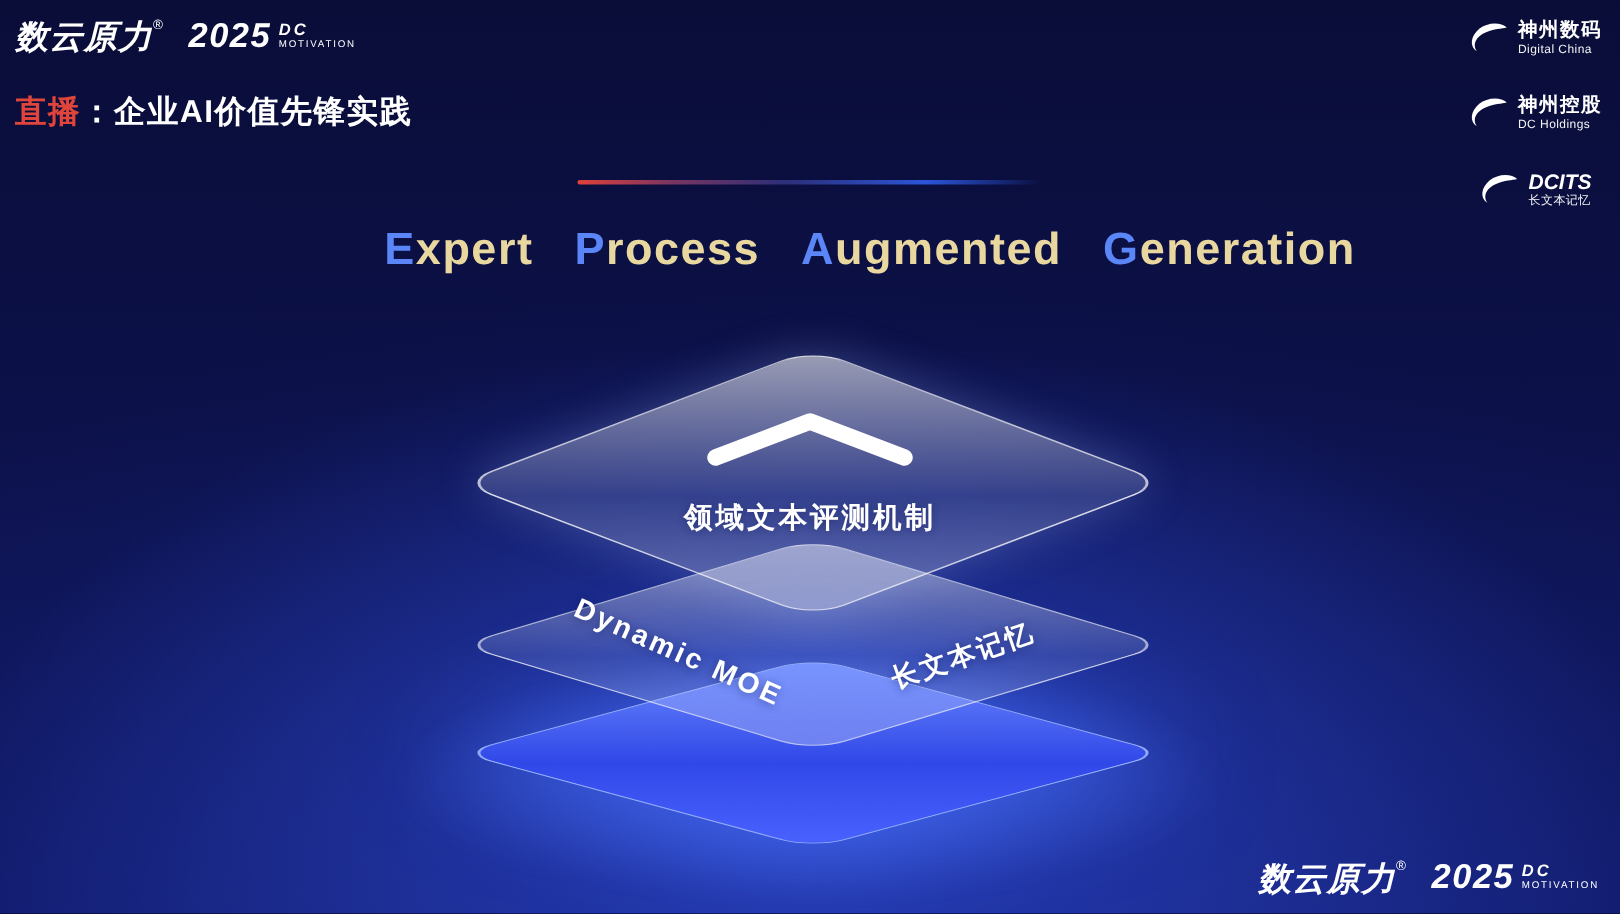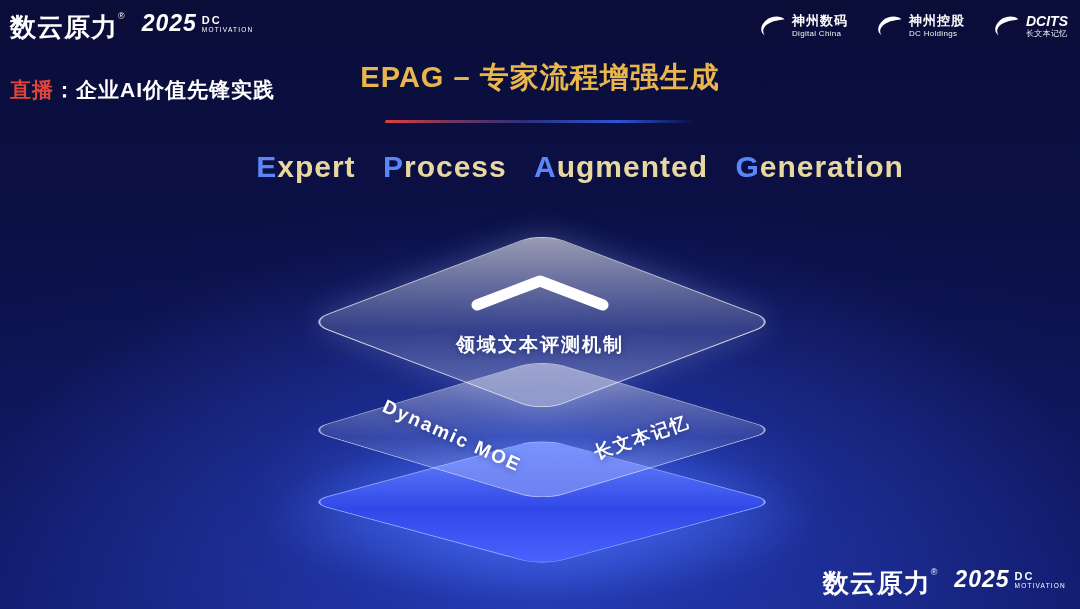--- a/index.html
+++ b/index.html
@@ -13,40 +13,40 @@
     background:
       radial-gradient(ellipse 780px 430px at 50% 88%, rgba(45,72,205,.78), rgba(20,28,110,0) 72%),
       radial-gradient(ellipse 1300px 760px at 50% 125%, rgba(30,45,160,.5), rgba(10,14,60,0) 75%),
       linear-gradient(180deg, #0a0d38 0%, #0c1149 45%, #101a66 100%);
   }
 
   
   .brand { position: absolute; display: flex; align-items: flex-start; white-space: nowrap; }
   .brand-tl { top: 10px; left: 10px; }
   .brand-br { bottom: 8px; right: 14px; }
-  .brand-cn { font-size: 26px; font-weight: bold; letter-spacing: 1px; }
+  .brand-cn { font-size: 22px; font-weight: bold; letter-spacing: 1px; font-style: italic; }
   .brand-reg { font-size: 9px; margin-top: 1px; }
   .brand-year { font-size: 23px; font-weight: bold; font-style: italic; margin-left: 17px; letter-spacing: 1px; }
   .brand-sub { display: flex; flex-direction: column; margin-left: 5px; margin-top: 4px; line-height: 1.1; }
-  .brand-dc { font-size: 11px; font-weight: bold; letter-spacing: 2px; }
+  .brand-dc { font-size: 11px; font-weight: bold; letter-spacing: 2px; font-style: italic; }
   .brand-motivation { font-size: 6.5px; letter-spacing: 1.2px; }
 
   
-  .live-label { position: absolute; top: 76px; left: 10px; font-size: 21px; font-weight: bold; letter-spacing: 1px; }
+  .live-label { position: absolute; top: 60px; left: 10px; font-size: 21px; font-weight: bold; letter-spacing: 1px; }
   .live-prefix { color: #e0453c; }
   .live-rest { color: #ffffff; }
 
   
   .slide-title {
     position: absolute; top: 58px; left: 50%; transform: translateX(-50%);
     font-size: 29px; font-weight: bold; color: #e8b64c; letter-spacing: 1px; white-space: nowrap;
   }
 
   
-  .partners { position: absolute; top: 13px; right: 12px; display: flex; gap: 26px; align-items: center; }
+  .partners { position: absolute; top: 13px; right: 12px; display: flex; gap: 26px; align-items: center; flex-direction: column; }
   .partner { display: flex; align-items: center; gap: 5px; }
   .swoosh { display: inline-flex; }
   .partner-text { display: flex; flex-direction: column; line-height: 1.15; }
   .pt-top { font-size: 13px; font-weight: bold; letter-spacing: 1px; }
   .pt-bottom { font-size: 8px; letter-spacing: .3px; opacity: .95; }
   .partner-dcits .pt-top { font-style: italic; font-size: 14px; letter-spacing: 0; }
 
   
   .divider {
     position: absolute; top: 120px; left: 50%; transform: translateX(-50%);
@@ -113,21 +113,20 @@
     <span class="brand-sub">
       <span class="brand-dc">DC</span>
       <span class="brand-motivation">MOTIVATION</span>
     </span>
   </div>
 
   <div class="live-label">
     <span class="live-prefix">直播</span><span class="live-rest">：企业AI价值先锋实践</span>
   </div>
 
-  <div class="slide-title">EPAG – 专家流程增强生成</div>
 
   <div class="partners">
     <div class="partner">
       <span class="swoosh">
         <svg width="30" height="24" viewBox="0 0 36 28">
             <path d="M33 6 C28 1 17 2 11 7 C4 13 3 21 9 25 C5 19 9 13 16 10 C23 7 29 7 33 6 Z" fill="#ffffff"></path>
           </svg>
       </span>
       <span class="partner-text">
         <span class="pt-top">神州数码</span>

